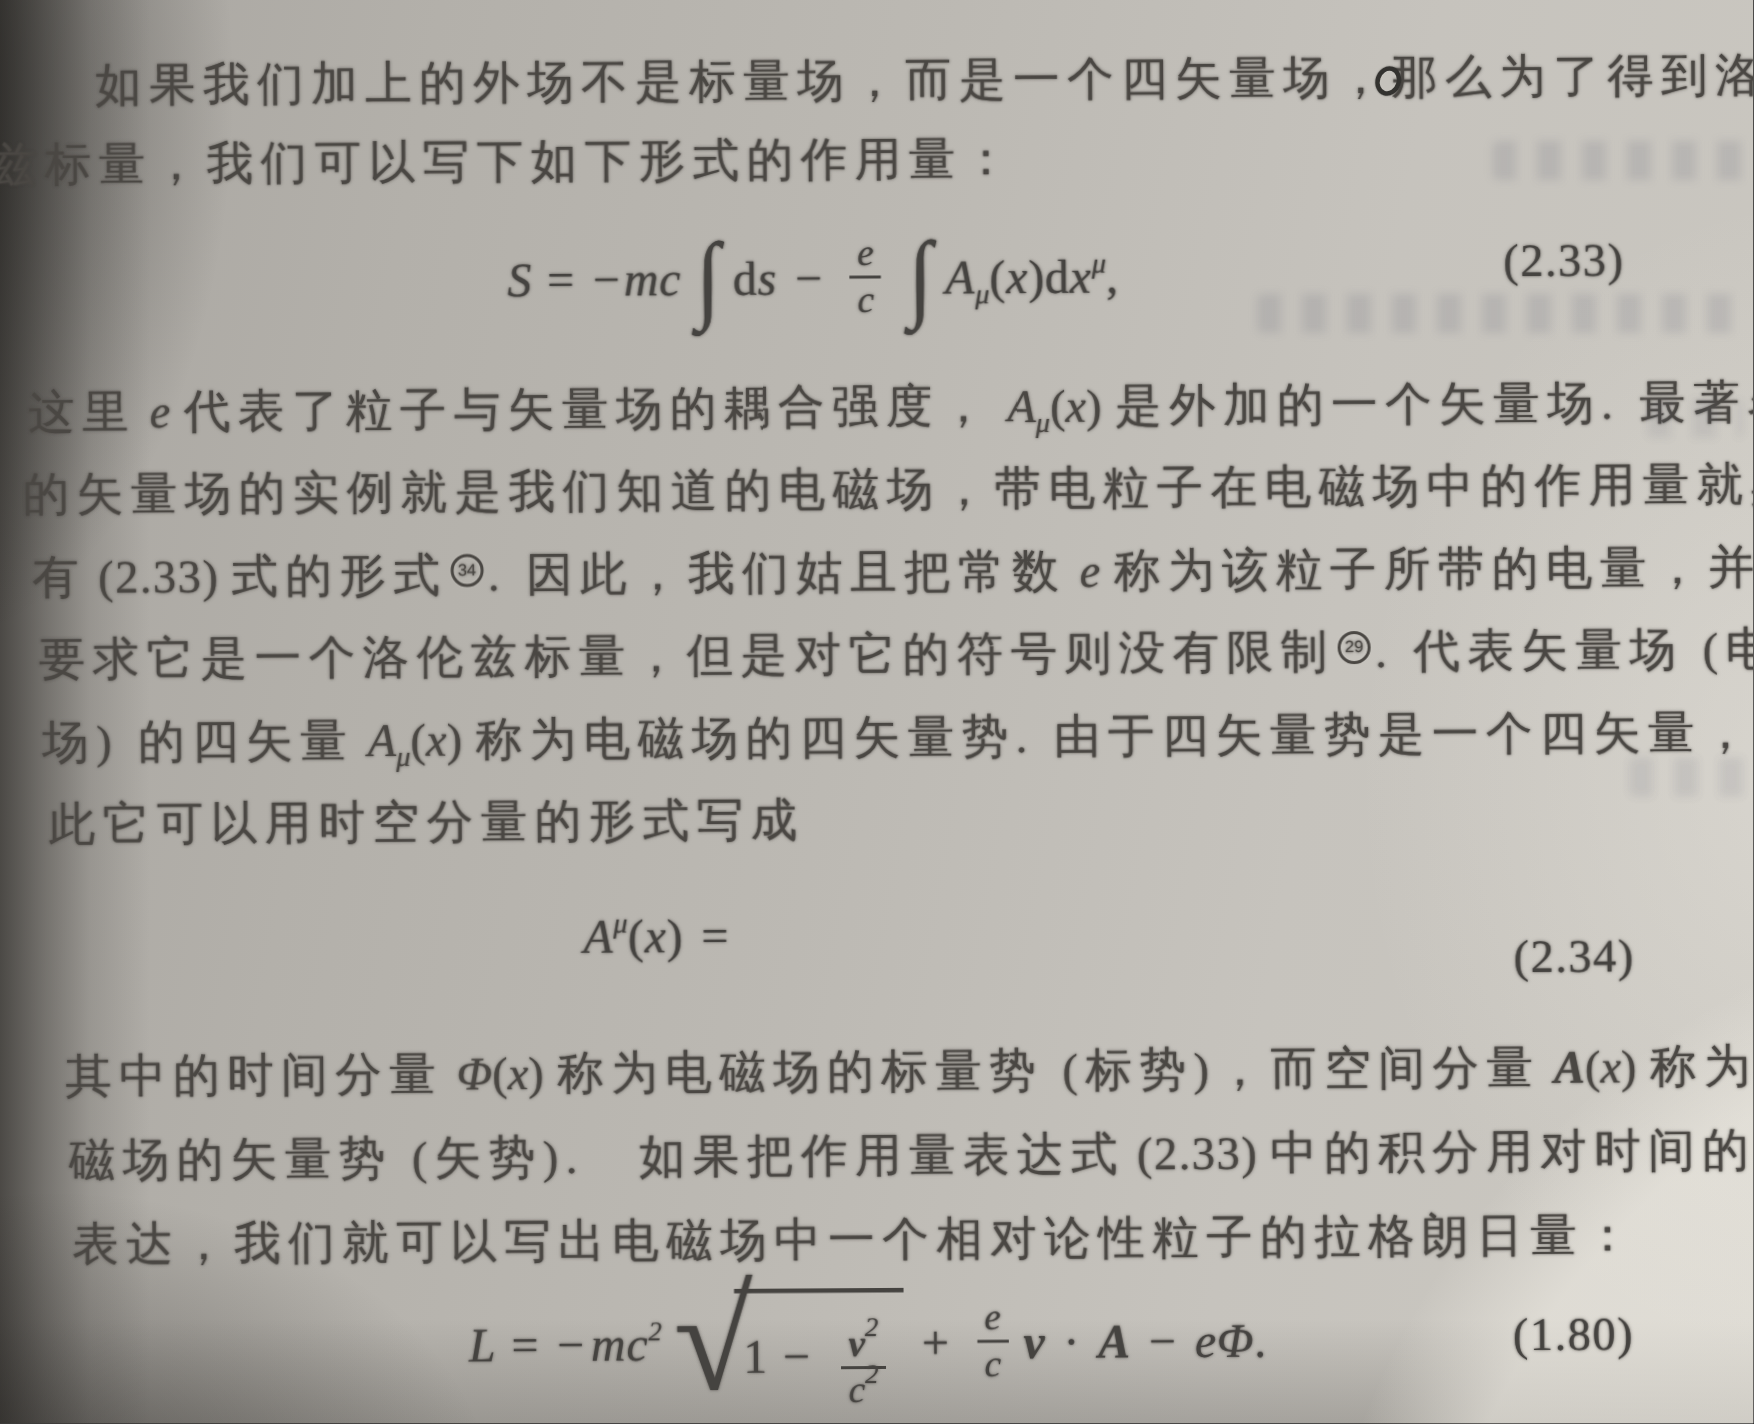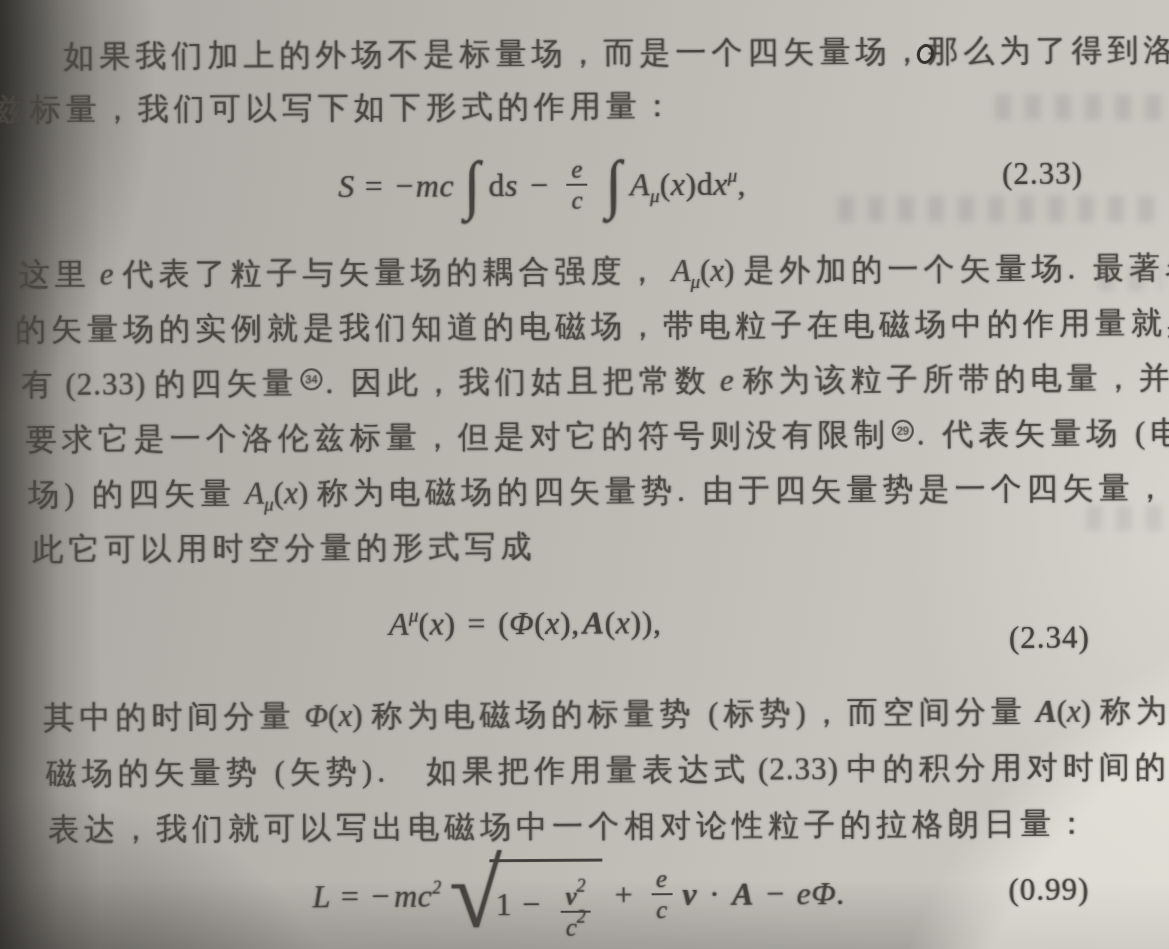--- a/index.html
+++ b/index.html
@@ -93,36 +93,35 @@
     </div>
     <div class="eqnum" style="top:162px;left:1004px">(2.33)</div>
 
     <div class="line" style="top:254px;left:20px">
       <span>这里</span><i class="mi">e</i><span>代表了粒子与矢量场的耦合强度，</span><span class="mg"><i>A</i><sub class="ms">μ</sub><span>(</span><i>x</i><span>)</span></span><span>是外加的一个矢量场. 最著名</span>
     </div>
     <div class="line" style="top:309px;left:16px">
       <span>的矢量场的实例就是我们知道的电磁场，带电粒子在电磁场中的作用量就具</span>
     </div>
     <div class="line" style="top:364px;left:22px">
-      <span>有</span><span class="ref">(2.33)</span><span>的四矢量</span><span class="circ">34</span><span>. 因此，我们姑且把常数</span><i class="mi">e</i><span>称为该粒子所带的电量，并</span>
+      <span>有</span><span class="ref">(2.33)</span><span>式的形式</span><span class="circ">34</span><span>. 因此，我们姑且把常数</span><i class="mi">e</i><span>称为该粒子所带的电量，并</span>
     </div>
     <div class="line" style="top:419px;left:26px">
       <span>要求它是一个洛伦兹标量，但是对它的符号则没有限制</span><span class="circ">29</span><span>. 代表矢量场 (电磁</span>
     </div>
     <div class="line" style="top:474px;left:28px">
       <span>场) 的四矢量</span><span class="mg"><i>A</i><sub class="ms">μ</sub><span>(</span><i>x</i><span>)</span></span><span>称为电磁场的四矢量势. 由于四矢量势是一个四矢量，因</span>
     </div>
     <div class="line" style="top:529px;left:32px">
       <span>此它可以用时空分量的形式写成</span>
     </div>
 
     <div class="eq" style="top:598px;left:386px;height:56px">
       <span class="tight"><i>A</i><sup class="ms">μ</sup><span>(</span><i>x</i><span>)</span></span>
       <span class="op">=</span>
-      <span class="tight"><span>(</span><i>Φ</i><span>(</span><i>x</i><span>)</span><span>,</span> <b class="vec">A</b><span>(</span><i>x</i><span>)</span><span>)</span><span>,</span></span>
     </div>
     <div class="eqnum" style="top:626px;left:1008px">(2.34)</div>
 
     <div class="line" style="top:697px;left:42px">
       <span>其中的时间分量</span><span class="mg"><i>Φ</i><span>(</span><i>x</i><span>)</span></span><span>称为电磁场的标量势 (标势)，而空间分量</span><span class="mg"><b class="vec">A</b><span>(</span><i>x</i><span>)</span></span><span>称为电</span>
     </div>
     <div class="line" style="top:753px;left:44px">
       <span>磁场的矢量势 (矢势).　如果把作用量表达式</span><span class="ref">(2.33)</span><span>中的积分用对时间的积分</span>
     </div>
     <div class="line" style="top:809px;left:46px">
@@ -149,21 +148,21 @@
       <span class="frac">
         <span class="num"><i>e</i></span>
         <span class="den"><i>c</i></span>
       </span>
       <span class="tight"><b class="vec">v</b></span>
       <span class="op">·</span>
       <span class="tight"><b class="vec">A</b></span>
       <span class="op">−</span>
       <span class="tight"><i>e</i><i>Φ</i><span>.</span></span>
     </div>
-    <div class="eqnum" style="top:878px;left:1006px">(0.99)</div>
+    <div class="eqnum" style="top:878px;left:1006px">(1.80)</div>
 
   </div>
 
   <div class="smudge" style="top:94px;left:995px;width:168px"></div>
   <div class="smudge" style="top:196px;left:838px;width:322px"></div>
   <div class="smudge" style="top:266px;left:1098px;width:64px;opacity:.7"></div>
   <div class="smudge" style="top:505px;left:1086px;width:78px;opacity:.8"></div>
   <div class="speck" style="top:44px;left:917px"></div>
 
 </div>

